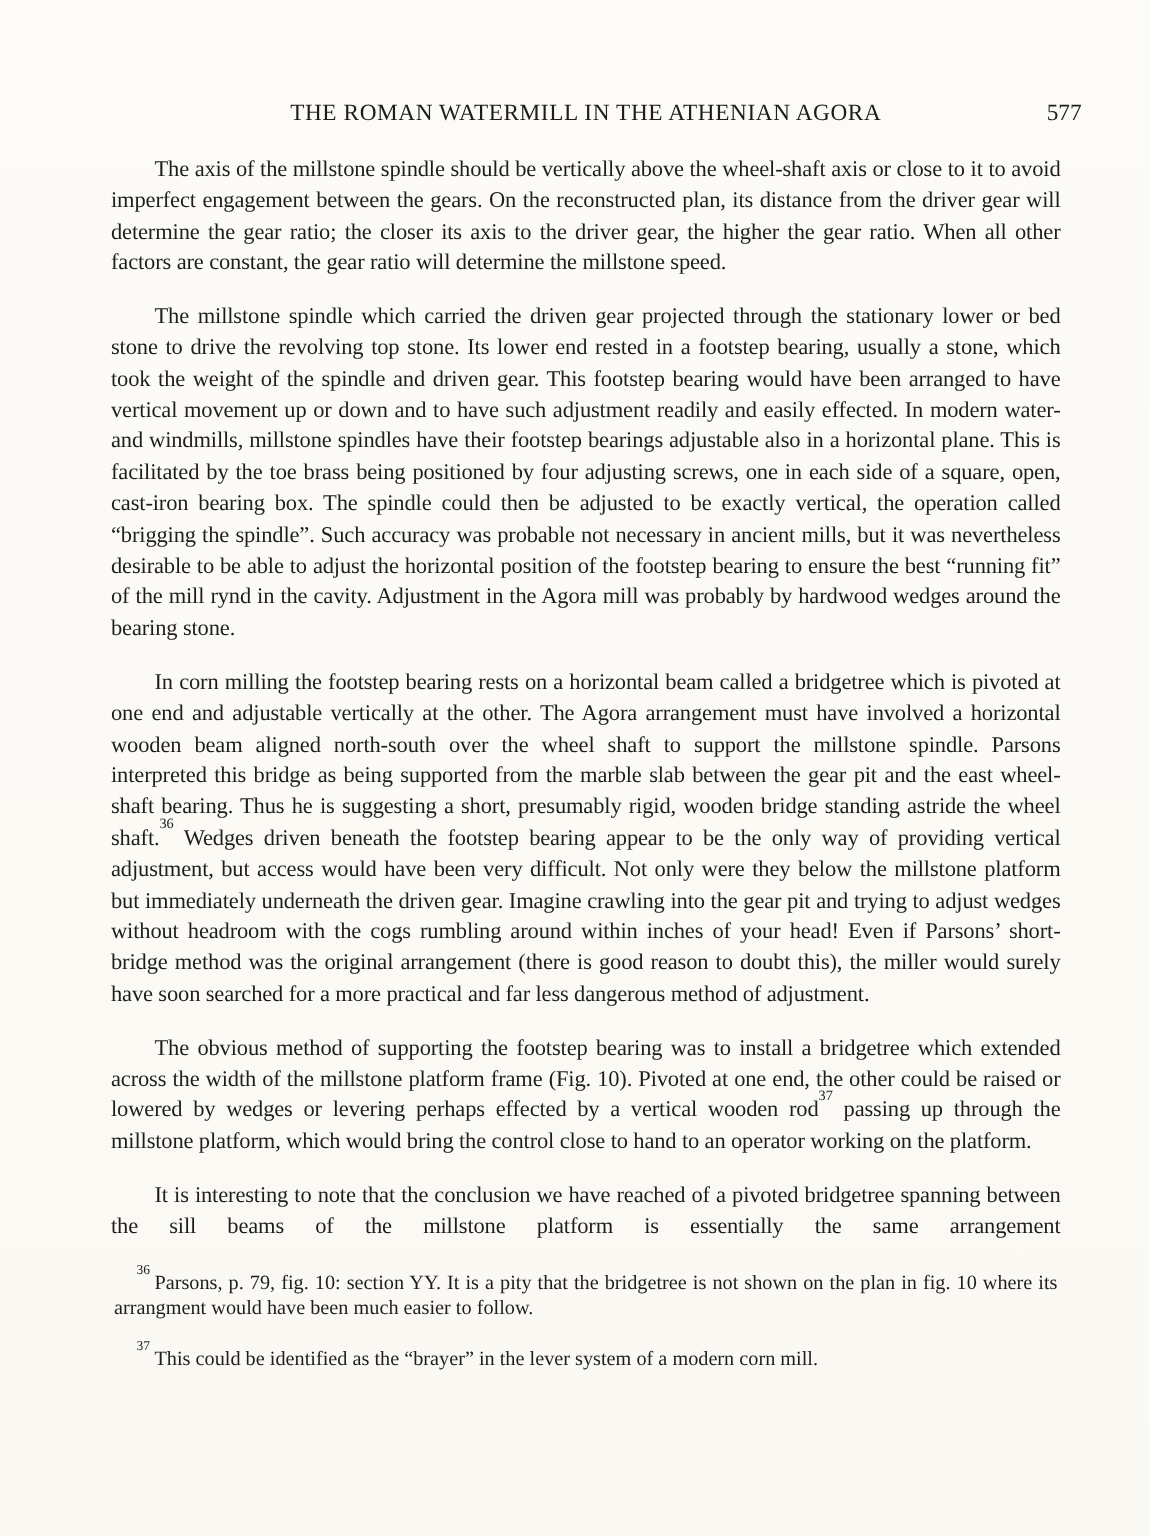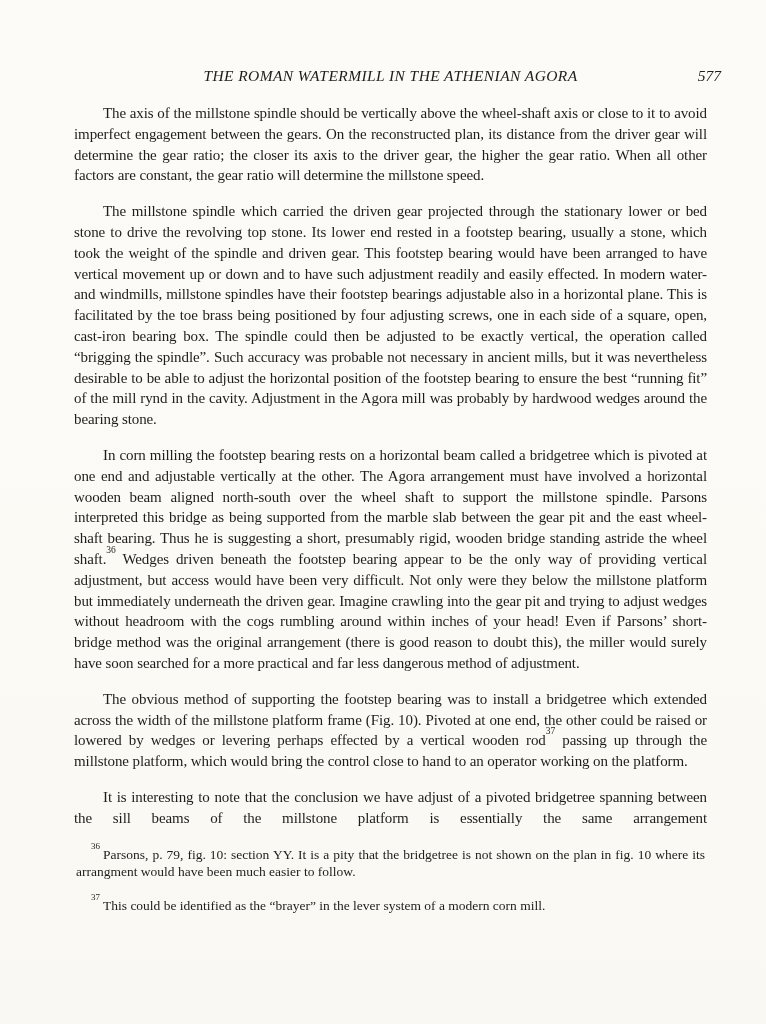--- a/index.html
+++ b/index.html
@@ -25,21 +25,20 @@
     width: 663px;
   }
   .running-header {
     position: relative;
     height: 20px;
     line-height: 20px;
     font-size: 15.5px;
     text-align: center;
     letter-spacing: 0.4px;
     white-space: nowrap;
-    font-style: italic;
   }
   .page-number {
     position: absolute;
     right: 1px;
     top: 0;
     letter-spacing: 0;
   }
   .body-text {
     margin-top: 17px;
     font-size: 15px;
@@ -92,21 +91,21 @@
     <header class="running-header">
       <span>THE ROMAN WATERMILL IN THE ATHENIAN AGORA</span>
       <span class="page-number">577</span>
     </header>
 
     <main class="body-text">
       <p><span>The axis of the millstone spindle should be vertically above the wheel-shaft axis or close to it to avoid imperfect engagement between the gears. On the reconstructed plan, its distance from the driver gear will determine the gear ratio; the closer its axis to the driver gear, the higher the gear ratio. When all other factors are constant, the gear ratio will determine the millstone speed.</span></p>
       <p><span>The millstone spindle which carried the driven gear projected through the stationary lower or bed stone to drive the revolving top stone. Its lower end rested in a footstep bearing, usually a stone, which took the weight of the spindle and driven gear. This footstep bearing would have been arranged to have vertical movement up or down and to have such adjustment readily and easily effected. In modern water- and windmills, millstone spindles have their footstep bearings adjustable also in a horizontal plane. This is facilitated by the toe brass being positioned by four adjusting screws, one in each side of a square, open, cast-iron bearing box. The spindle could then be adjusted to be exactly vertical, the operation called “brigging the spindle”. Such accuracy was probable not necessary in ancient mills, but it was nevertheless desirable to be able to adjust the horizontal position of the footstep bearing to ensure the best “running fit” of the mill rynd in the cavity. Adjustment in the Agora mill was probably by hardwood wedges around the bearing stone.</span></p>
       <p><span>In corn milling the footstep bearing rests on a horizontal beam called a bridgetree which is pivoted at one end and adjustable vertically at the other. The Agora arrangement must have involved a horizontal wooden beam aligned north-south over the wheel shaft to support the millstone spindle. Parsons interpreted this bridge as being supported from the marble slab between the gear pit and the east wheel-shaft bearing. Thus he is suggesting a short, presumably rigid, wooden bridge standing astride the wheel shaft.</span><sup class="fn-ref">36</sup><span> Wedges driven beneath the footstep bearing appear to be the only way of providing vertical adjustment, but access would have been very difficult. Not only were they below the millstone platform but immediately underneath the driven gear. Imagine crawling into the gear pit and trying to adjust wedges without headroom with the cogs rumbling around within inches of your head! Even if Parsons’ short-bridge method was the original arrangement (there is good reason to doubt this), the miller would surely have soon searched for a more practical and far less dangerous method of adjustment.</span></p>
       <p><span>The obvious method of supporting the footstep bearing was to install a bridgetree which extended across the width of the millstone platform frame (Fig. 10). Pivoted at one end, the other could be raised or lowered by wedges or levering perhaps effected by a vertical wooden rod</span><sup class="fn-ref">37</sup><span> passing up through the millstone platform, which would bring the control close to hand to an operator working on the platform.</span></p>
-      <p class="continues"><span>It is interesting to note that the conclusion we have adjust of a pivoted bridgetree spanning between the sill beams of the millstone platform is essentially the same arrangement</span></p>
+      <p class="continues"><span>It is interesting to note that the conclusion we have reached of a pivoted bridgetree spanning between the sill beams of the millstone platform is essentially the same arrangement</span></p>
     </main>
 
     <section class="footnotes">
       <p><sup class="fn-marker">36</sup><span>Parsons, p. 79, fig. 10: section YY. It is a pity that the bridgetree is not shown on the plan in fig. 10 where its arrangment would have been much easier to follow.</span></p>
       <p><sup class="fn-marker">37</sup><span>This could be identified as the “brayer” in the lever system of a modern corn mill.</span></p>
     </section>
 
   </div>
 </div>
 

